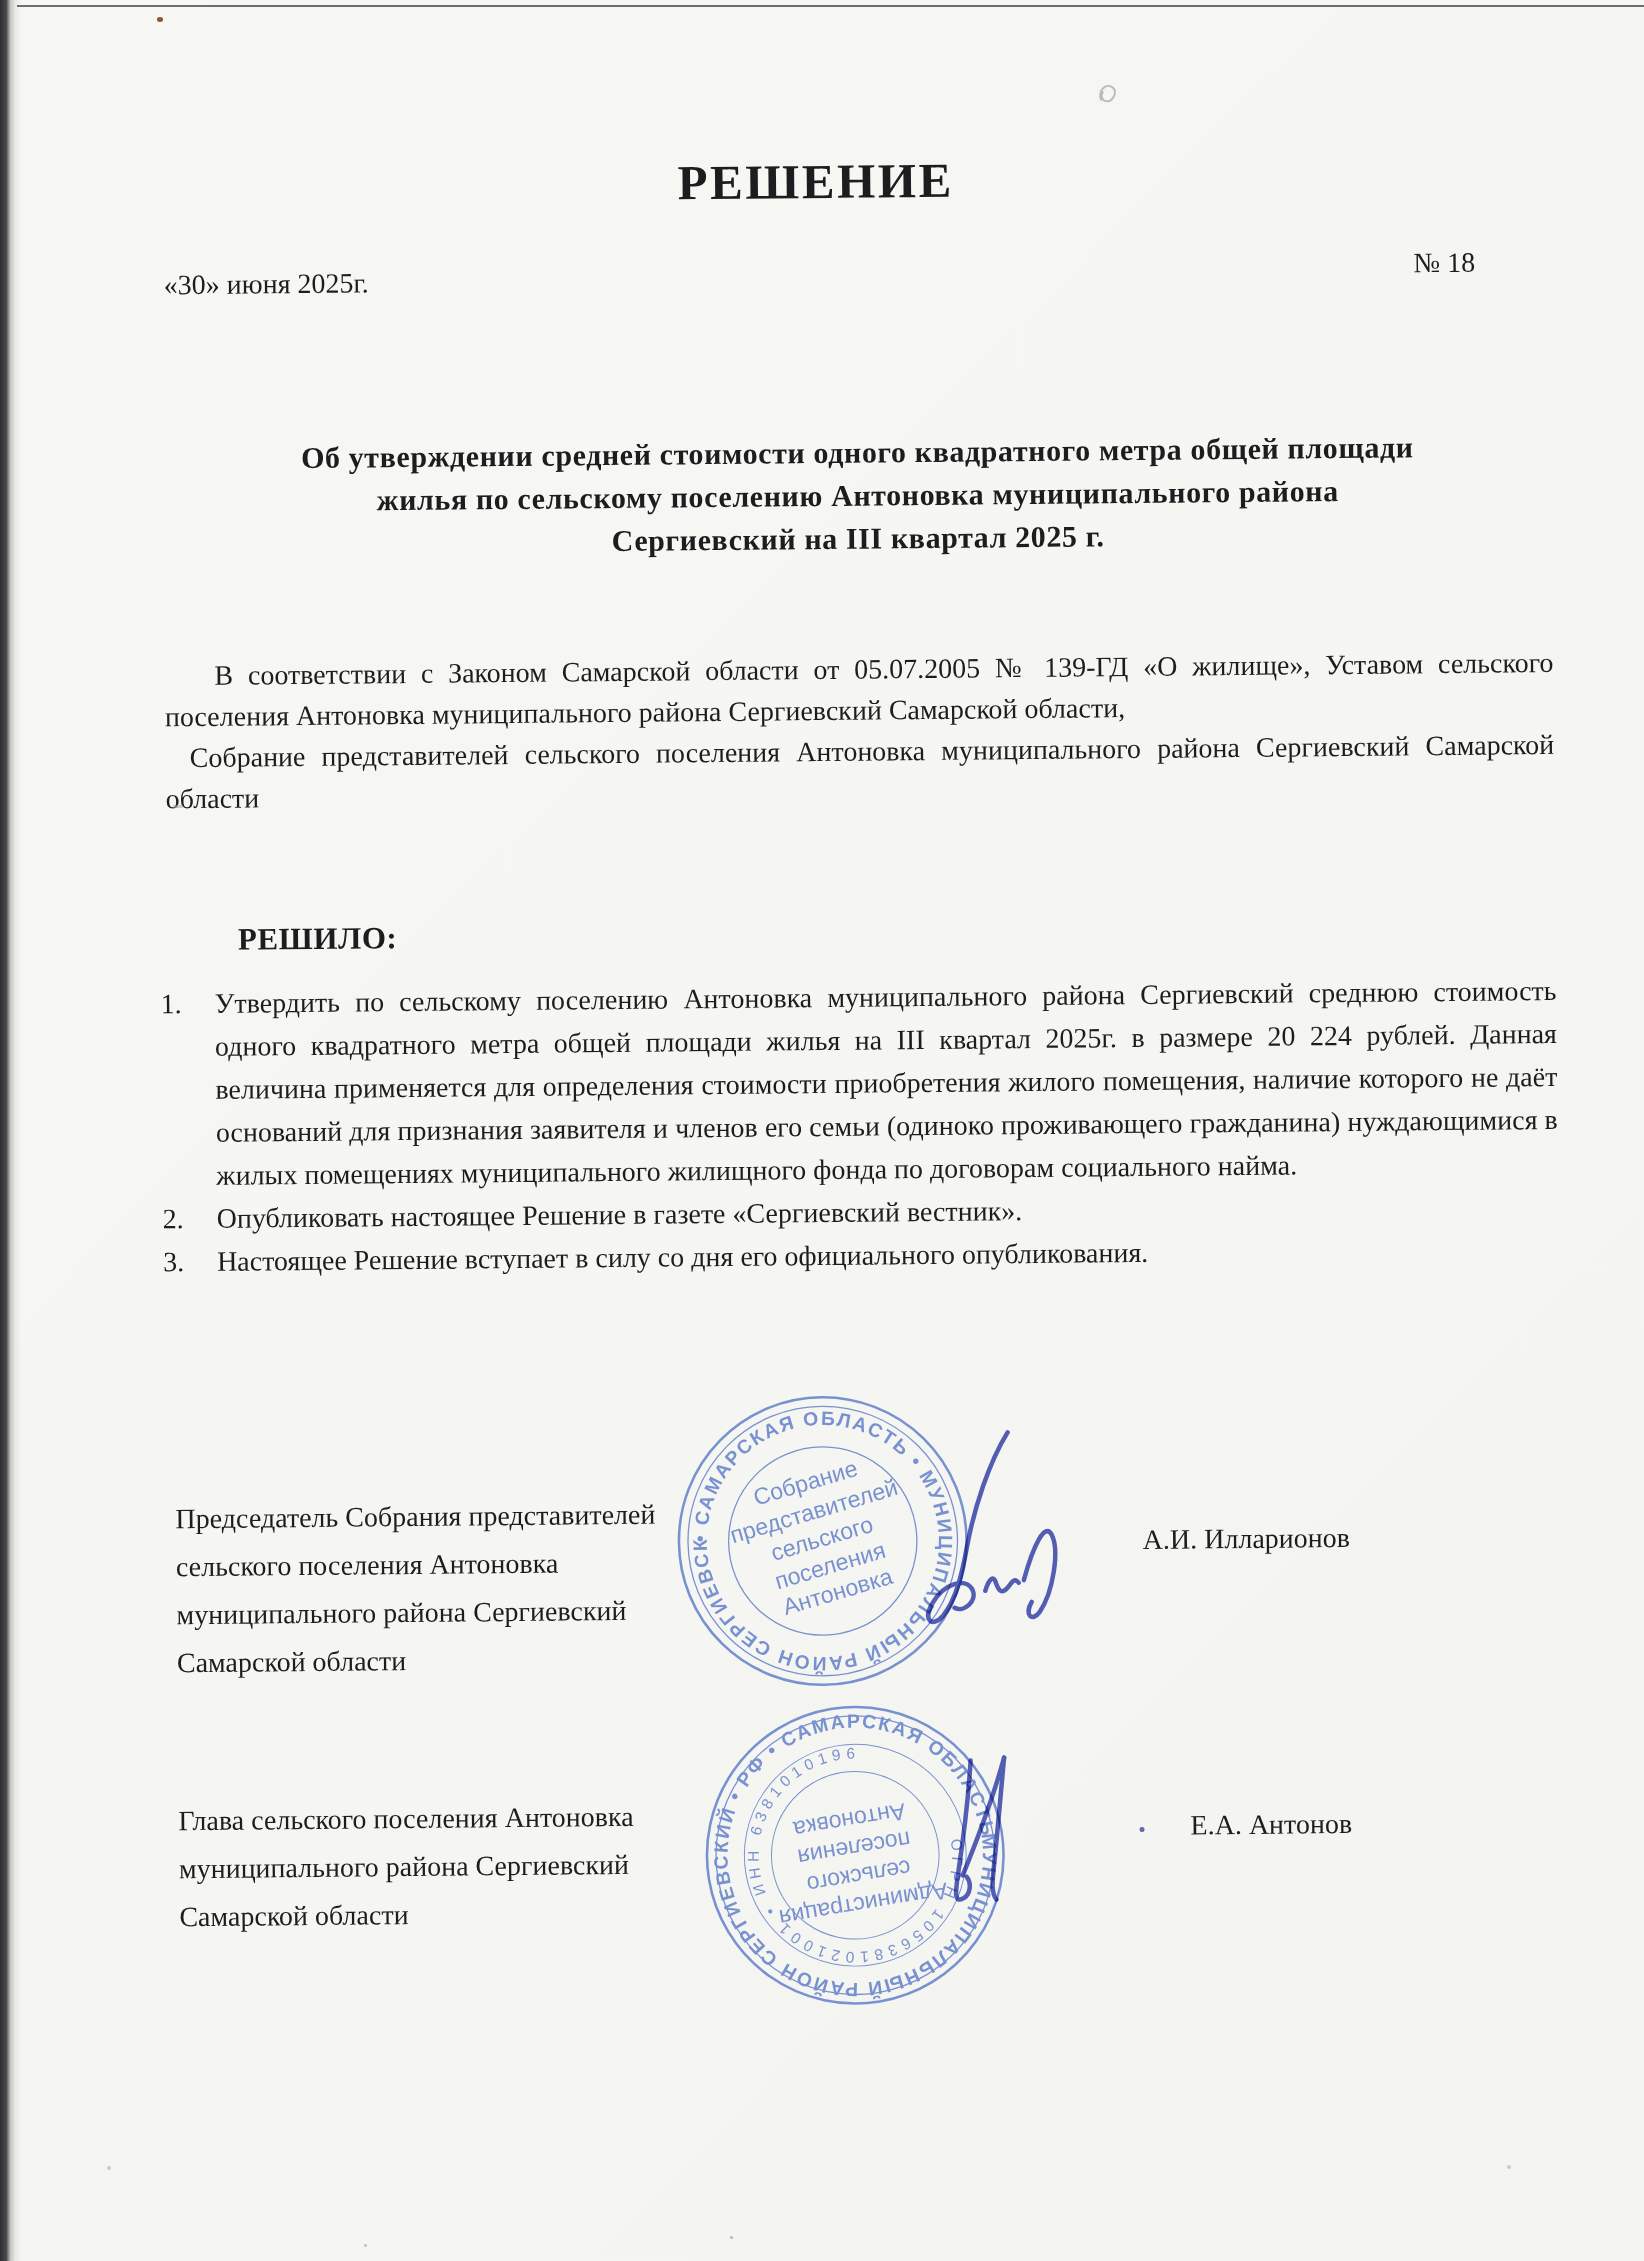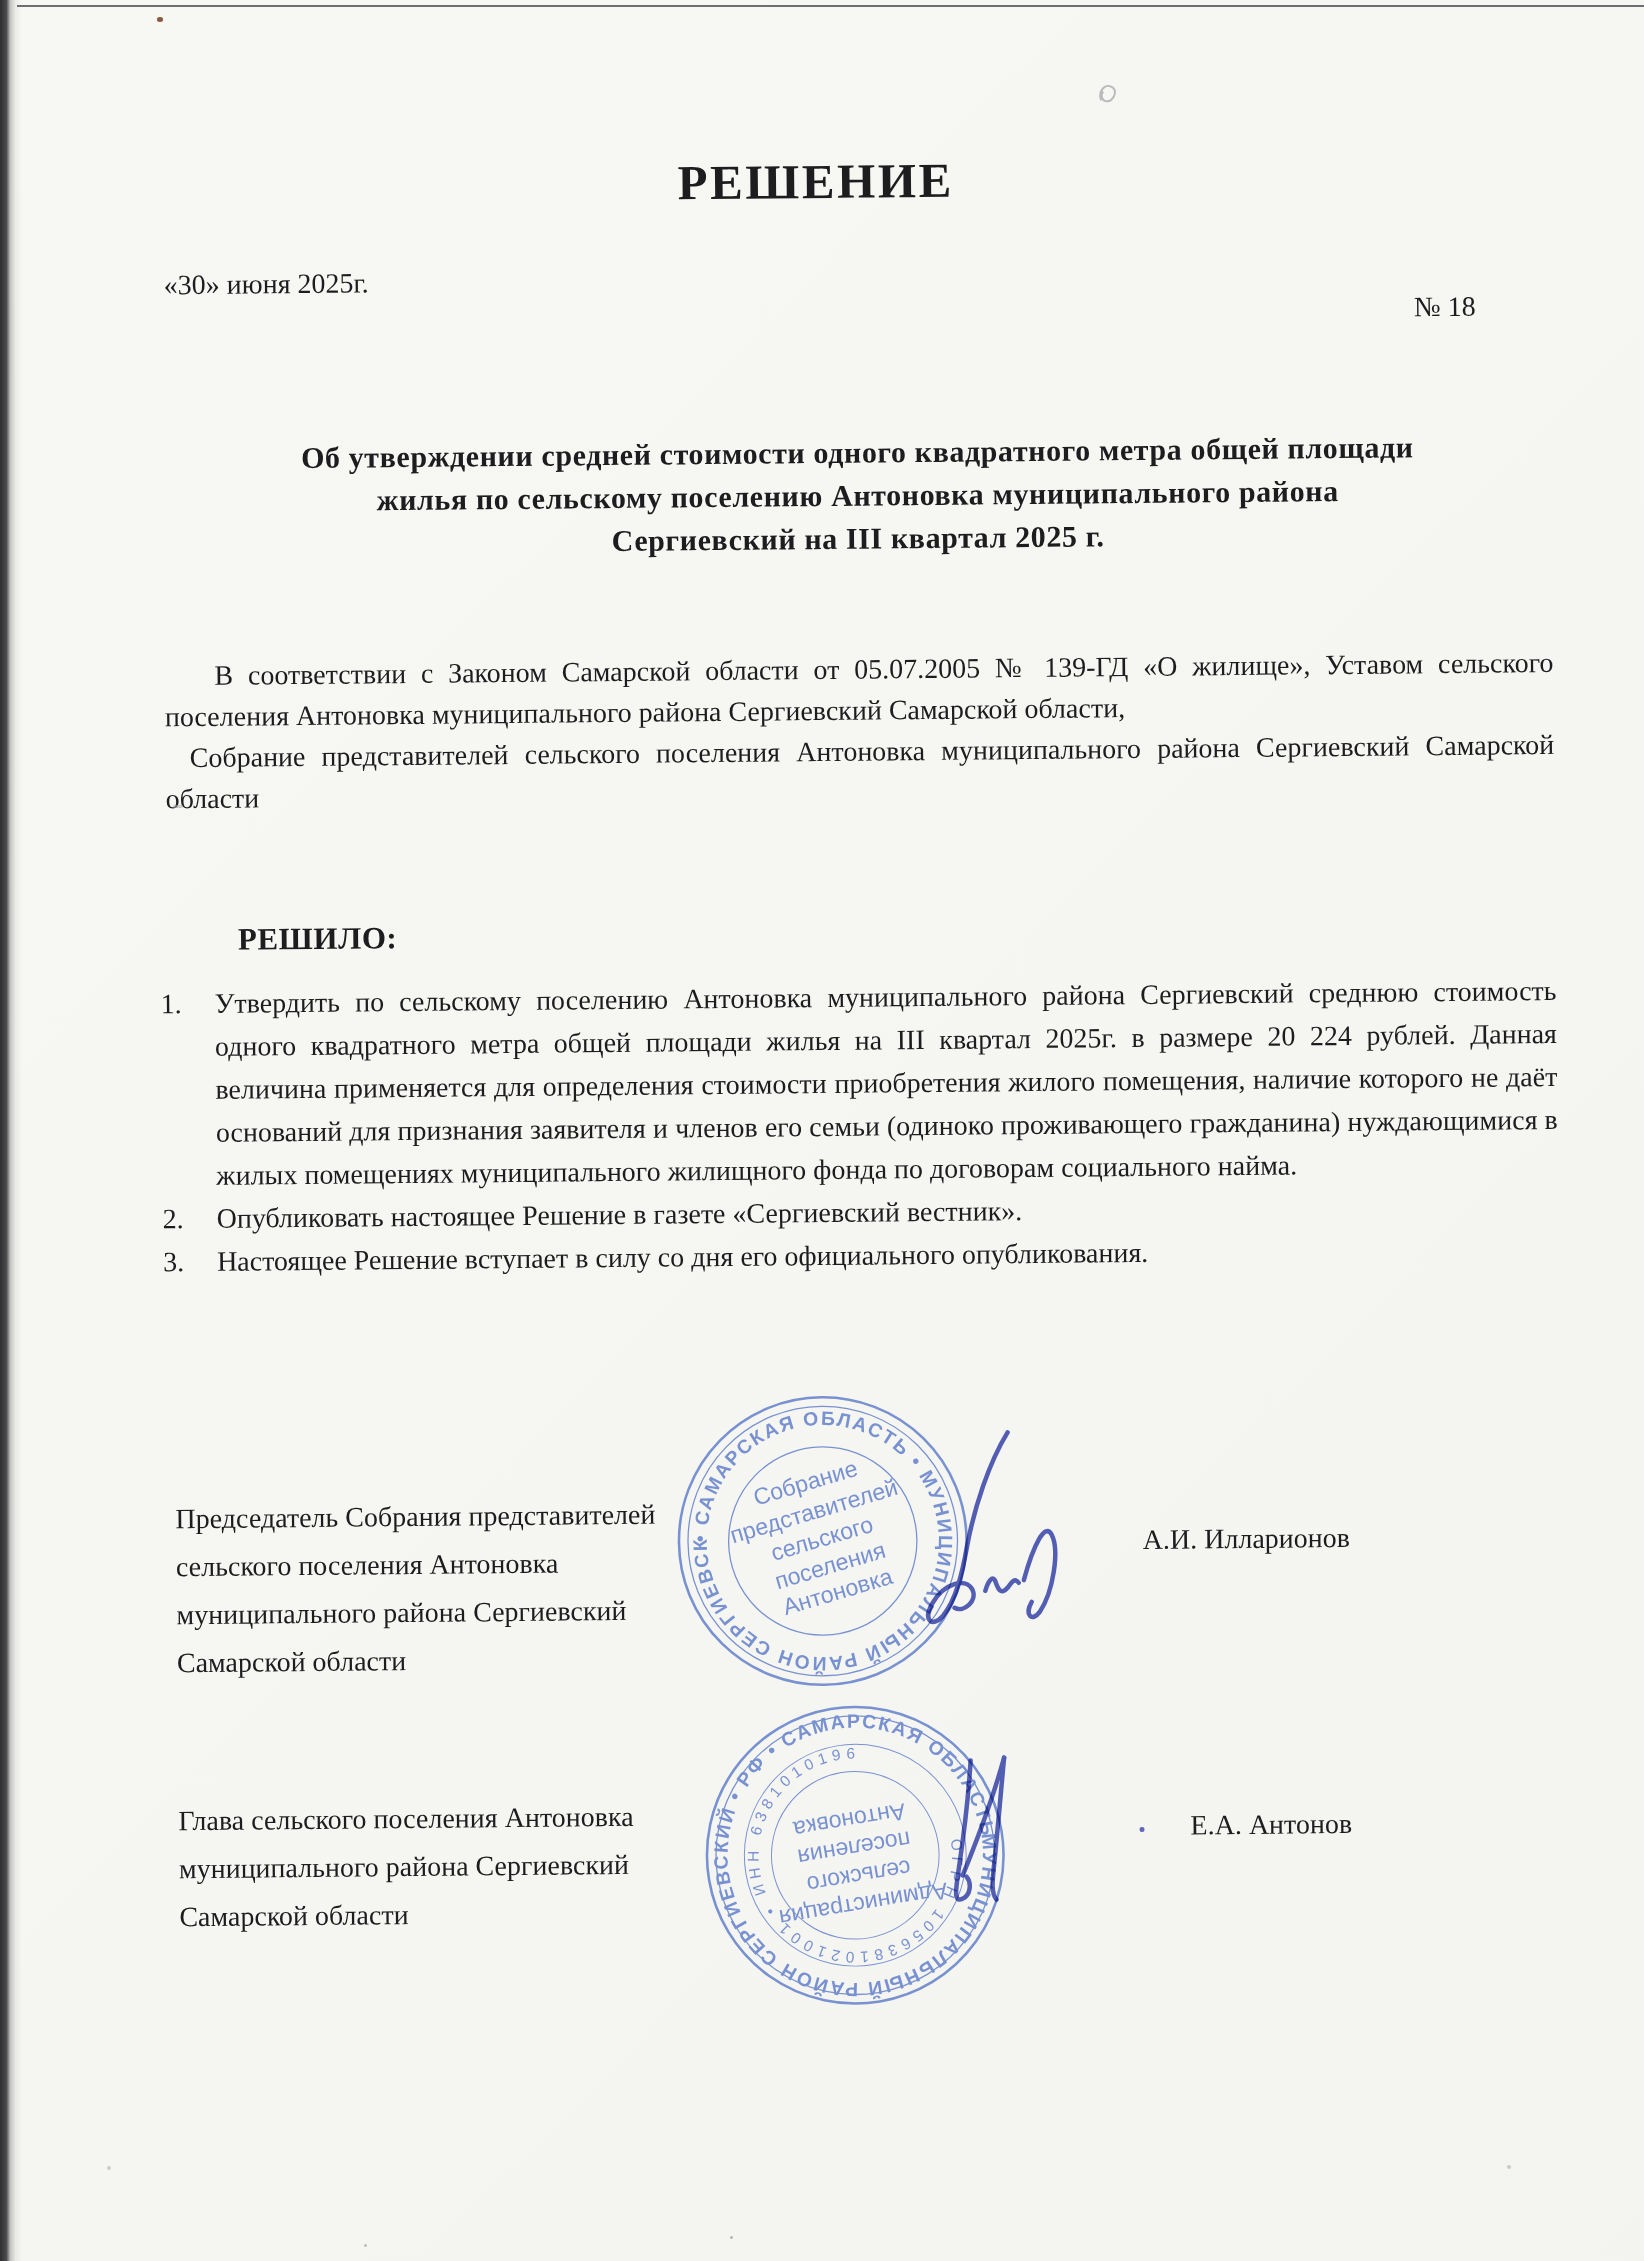--- a/index.html
+++ b/index.html
@@ -7,21 +7,21 @@
     position:relative; width:1644px; height:2261px;
     background:linear-gradient(135deg,#f7f7f4 0%,#f5f5f2 60%,#f3f3f0 100%);
     overflow:hidden;
     font-family:"Liberation Serif","DejaVu Serif",serif;
     color:#1d1d20;
   }
   .scan-rotate{position:absolute;inset:0;transform:rotate(-0.55deg);transform-origin:822px 838px;}
   .abs{position:absolute;}
   .doc-kind{left:0;top:153px;width:1644px;text-align:center;font-weight:bold;font-size:49px;letter-spacing:2.6px;}
   .meta-date{left:169px;top:263px;font-size:28px;}
-  .meta-num{left:1419px;top:253px;font-size:28px;margin-top:44px;}
+  .meta-num{left:1419px;top:253px;font-size:28px;}
   .doc-title{left:213px;top:431px;width:1296px;text-align:center;font-weight:bold;font-size:30px;line-height:43px;letter-spacing:0.6px;}
   .preamble{left:166px;top:649px;width:1389px;font-size:28px;line-height:41px;text-align:justify;}
   .preamble p{margin:0;}
   .preamble p.p1{text-indent:50px;}
   .preamble p.p2{text-indent:24.5px;}
   .resolved{left:237px;top:916px;font-size:31px;font-weight:bold;letter-spacing:0.6px;}
   .items{left:159px;top:976px;width:1396px;font-size:28px;line-height:43px;}
   .item{display:flex;align-items:flex-start;}
   .item .num{flex:0 0 54px;}
   .item .txt{flex:1 1 auto;text-align:justify;}

